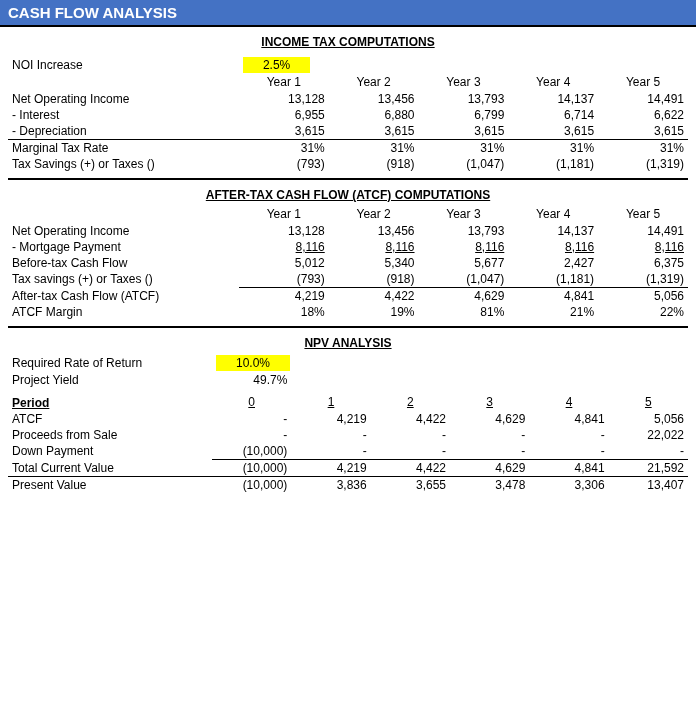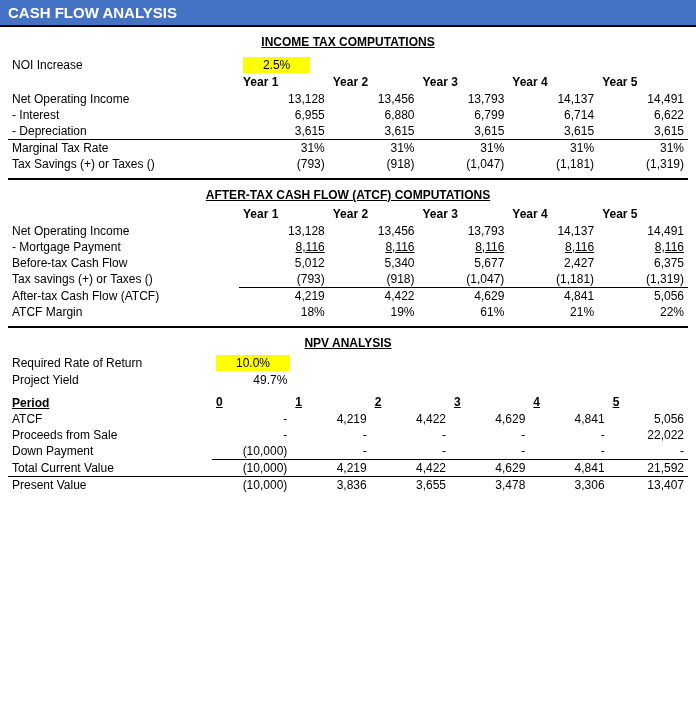--- a/index.html
+++ b/index.html
@@ -36,22 +36,22 @@
       white-space: nowrap;
     }
     .label-col {
       width: 180px;
     }
     .num-col {
       width: 70px;
       text-align: right;
     }
     .year-header {
-      font-weight: bold;
-      text-align: left;
+      font-weight: normal;
+      text-align: center;
       padding-bottom: 2px;
     }
     .yellow-highlight {
       background-color: #FFFF00;
       text-align: right;
       padding: 1px 20px;
       display: inline-block;
       min-width: 50px;
     }
     .underline-row td {
@@ -202,21 +202,21 @@
         <td class="num-col">4,422</td>
         <td class="num-col">4,629</td>
         <td class="num-col">4,841</td>
         <td class="num-col">5,056</td>
       </tr>
 
       <tr>
         <td class="label-col">ATCF Margin</td>
         <td class="num-col">18%</td>
         <td class="num-col">19%</td>
-        <td class="num-col">61%</td>
+        <td class="num-col">81%</td>
         <td class="num-col">21%</td>
         <td class="num-col">22%</td>
       </tr>
     </tbody>
       </table>
   </div>
 
   <div class="section-divider"></div>
 
   <div>

